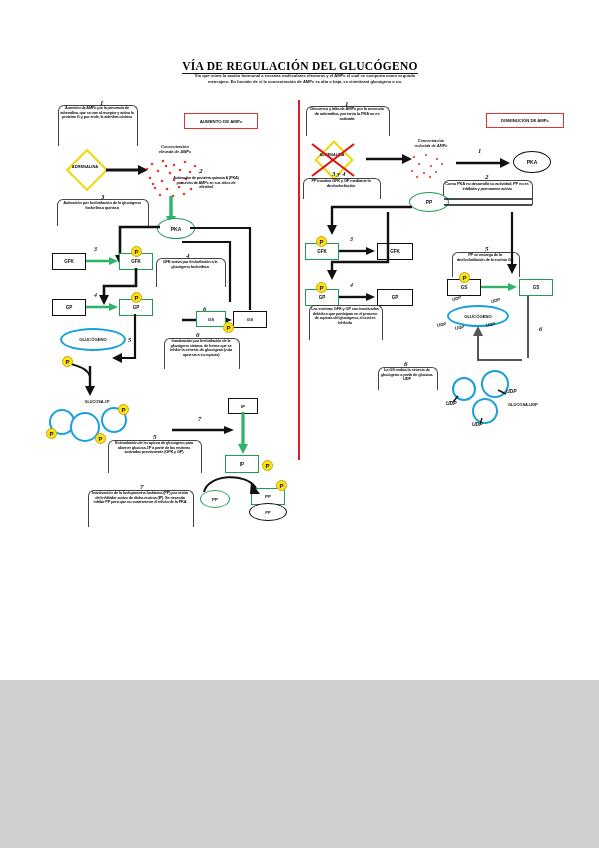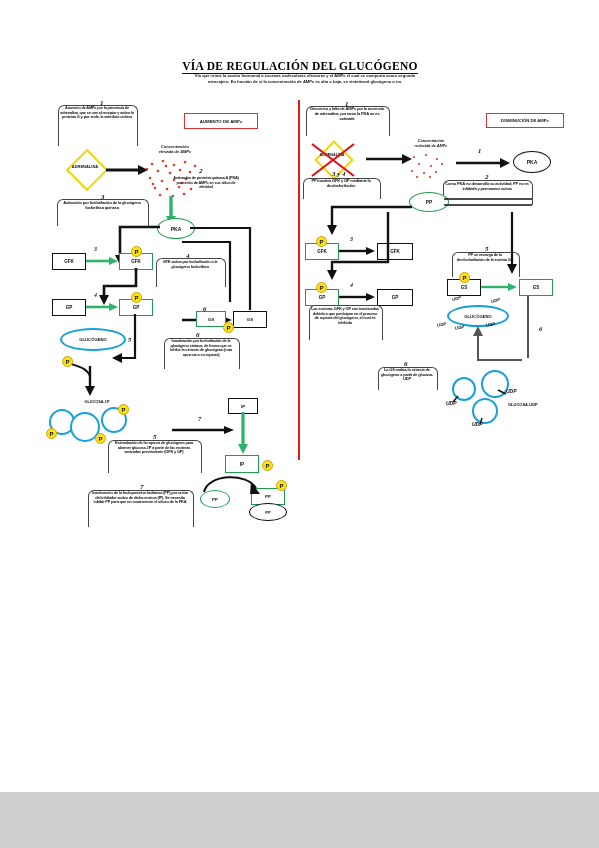--- a/index.html
+++ b/index.html
@@ -1,18 +1,18 @@
 <!DOCTYPE html>
 <html><head>
 <meta charset="utf-8">
 <style>
   html,body{margin:0;padding:0;background:#cfcfcf;}
   body{font-family:"Liberation Sans",sans-serif;}
   #page{
-    position:relative;width:599px;height:792px;background:#ffffff;margin:0 auto;
+    position:relative;width:599px;height:680px;background:#ffffff;margin:0 auto;
     overflow:hidden;
   }
   
   .abs{position:absolute;}
   .note{
     position:absolute;color:#111;font-weight:bold;text-align:center;
     line-height:1.18;letter-spacing:-0.2px;
   }
   .brace{
     position:absolute;border-left:1px solid #444;border-right:1px solid #444;

